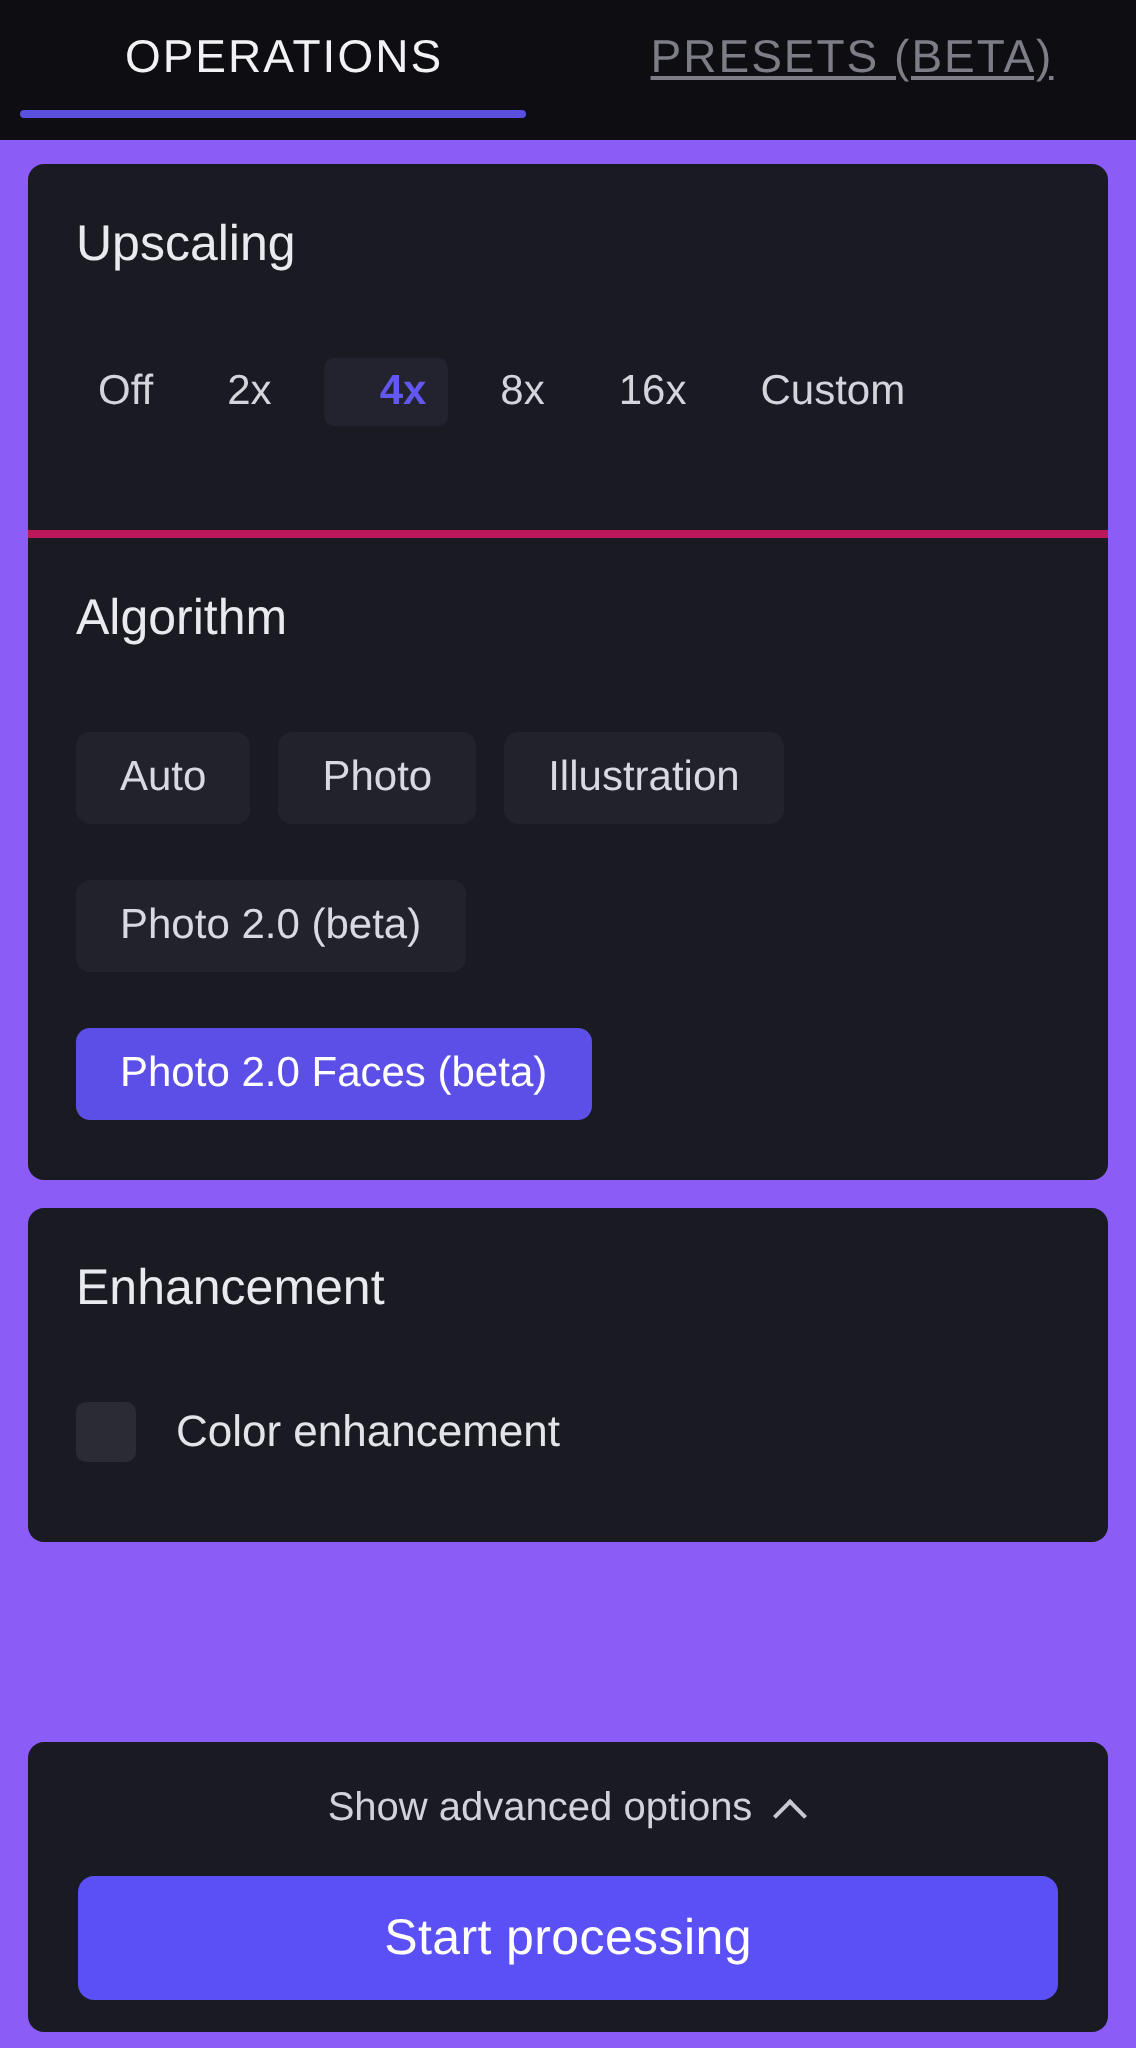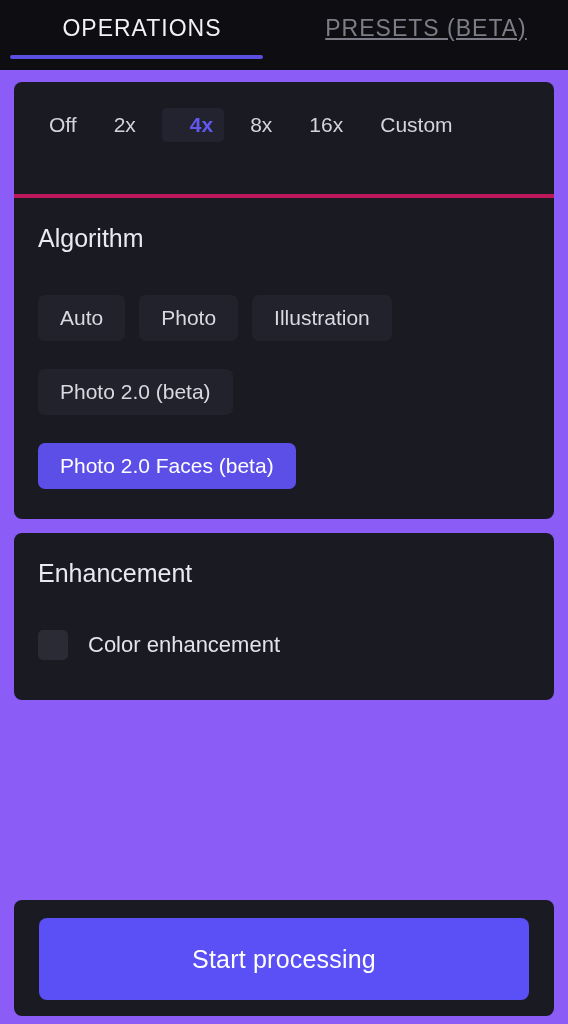--- a/index.html
+++ b/index.html
@@ -197,21 +197,21 @@
     left: 1px;
     top: 5px;
     width: 10px;
     height: 10px;
     border-left: 2px solid #c8c8d2;
     border-top: 2px solid #c8c8d2;
     transform: rotate(45deg);
   }
   .primary-btn {
     width: 490px;
-    height: 82px;
+    height: 62px;
     border: none;
     border-radius: 8px;
     background: #5a50f5;
     color: #ffffff;
     font-size: 25px;
     font-family: "Liberation Sans", sans-serif;
     cursor: pointer;
     letter-spacing: 0.2px;
   }
 </style>
@@ -228,20 +228,21 @@
     <div class="tab tab-inactive">
       <span class="tab-label">PRESETS (BETA)</span>
     </div>
   </div>
 
   <div class="content">
 
     <div class="panel">
 
       <div class="section">
+        <h2 class="section-title">Upscaling</h2>
         <div class="scale-row">
           <span class="scale-opt">Off</span>
           <span class="scale-opt">2x</span>
           <span class="scale-opt selected">4x</span>
           <span class="scale-opt">8x</span>
           <span class="scale-opt">16x</span>
           <span class="scale-opt">Custom</span>
         </div>
       </div>
 
@@ -266,16 +267,20 @@
         <div class="check-row">
           <span class="checkbox"></span>
           <span class="check-label">Color enhancement</span>
         </div>
       </div>
     </div>
 
   </div>
 
   <div class="footer">
+    <div class="adv-row">
+      <span class="adv-label">Show advanced options</span>
+      <span class="chev"></span>
+    </div>
     <button class="primary-btn">Start processing</button>
   </div>
 
 </div>
 
 </body></html>

